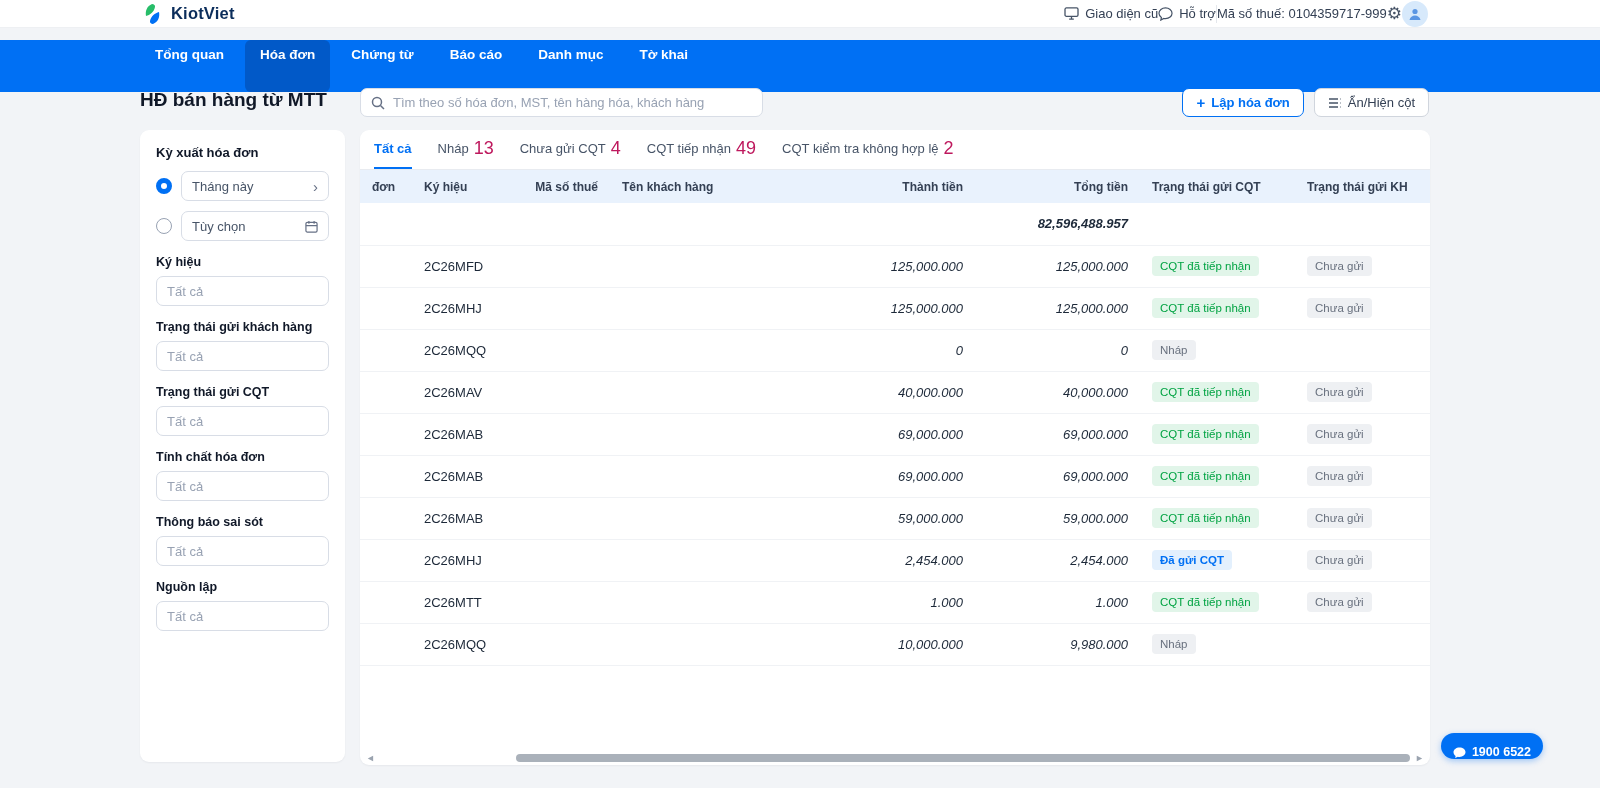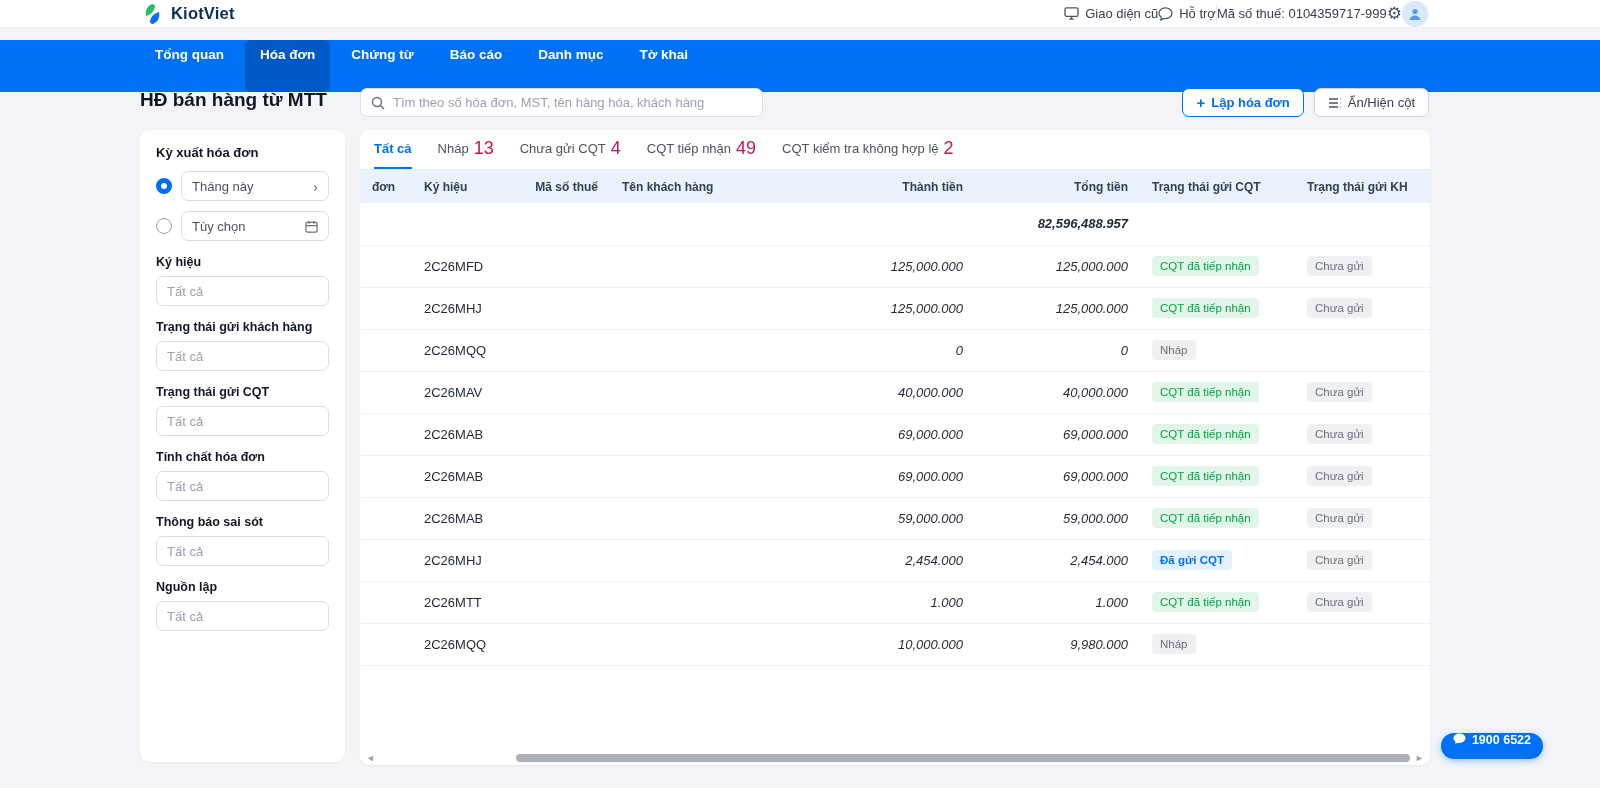--- a/index.html
+++ b/index.html
@@ -74,21 +74,21 @@
   .card-footer{flex:0 0 auto;height:40px;border-top:1px solid #eef1f4;display:flex;align-items:center;padding:0 14px;gap:10px;font-size:12.5px;color:#475467;}
   .psize{width:74px;height:26px;border:1px solid #d8dde6;border-radius:6px;display:flex;align-items:center;justify-content:space-between;padding:0 8px;font-size:12px;color:#475467;cursor:pointer;}
   .caret-down{width:0;height:0;border-left:4px solid transparent;border-right:4px solid transparent;border-top:5px solid #98a2b3;}
   .pager{display:flex;align-items:center;gap:13px;margin-left:16px;}
   .pg{font-size:9px;cursor:pointer;letter-spacing:-1px;}
   .pg.dis{color:#c3c9d2;}
   .pg.en{color:#475467;}
   .page-box{width:36px;height:25px;border:1px solid #d8dde6;border-radius:5px;display:flex;align-items:center;justify-content:center;font-size:12.5px;color:#344054;cursor:pointer;}
   .range{margin-left:12px;}
 
-  .chat-btn{position:absolute;right:57px;top:733px;height:26px;background:#0070f4;border-radius:14px;display:flex;align-items:flex-start;gap:6px;padding:0 12px;color:#fff;font-size:12.5px;font-weight:bold;cursor:pointer;box-shadow:0 2px 6px rgba(0,112,244,.35);}
+  .chat-btn{position:absolute;right:57px;top:733px;height:26px;background:#0070f4;border-radius:14px;display:flex;align-items:flex-end;gap:6px;padding:0 12px;color:#fff;font-size:12.5px;font-weight:bold;cursor:pointer;box-shadow:0 2px 6px rgba(0,112,244,.35);}
 </style>
 </head>
 <body>
 
 <div class="topbar">
   <div class="brand">
     <span style="display:flex;">
       <svg width="24" height="22" viewBox="0 0 24 22">
           <path d="M12 1C7 3 5 8 6 13c4-1 8-4 9-9 .4-1.6-1-3-3-3z" fill="#27bd69"></path>
           <path d="M13 21c5-2 7-7 6-12-4 1-8 4-9 9-.4 1.6 1 3 3 3z" fill="#0070f4"></path>

